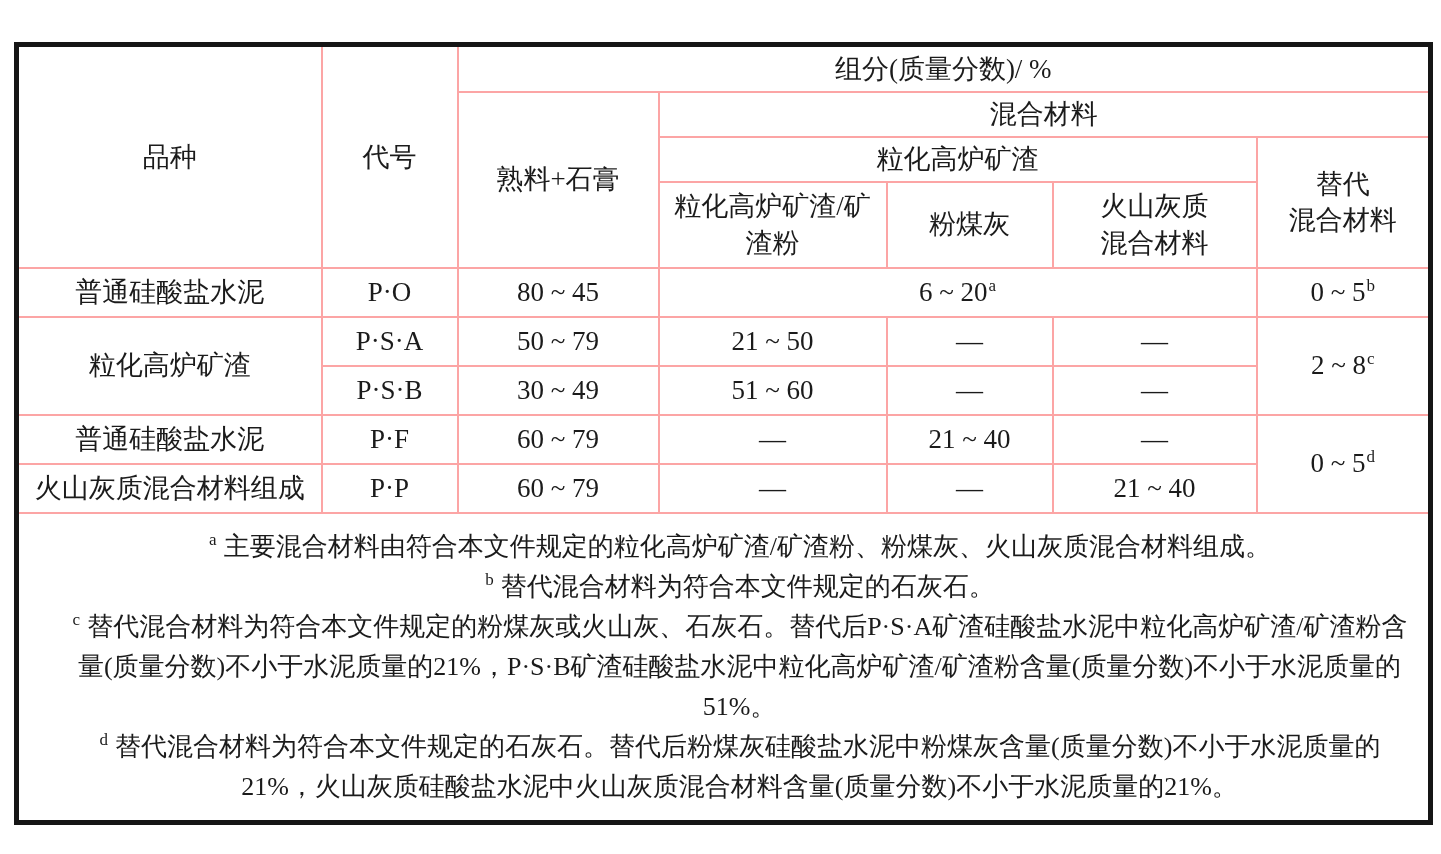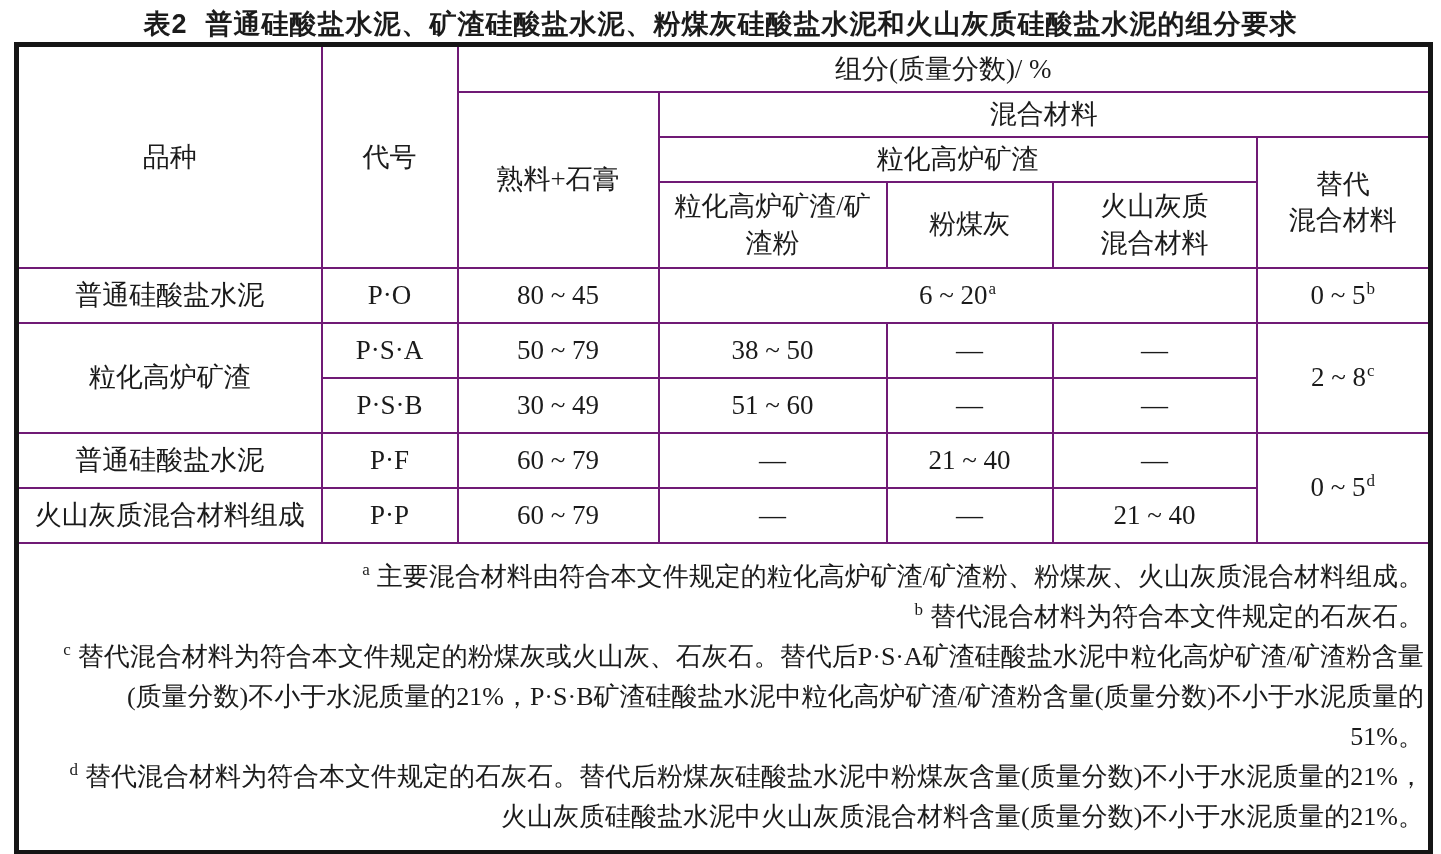--- a/index.html
+++ b/index.html
@@ -26,70 +26,67 @@
 
   table.comp {
     position: absolute;
     left: 14px; top: 42px;
     width: 1414px;
     border-collapse: collapse;
     table-layout: fixed;
     border: 5px solid #151515;
   }
   table.comp td {
-    border: 2px solid #701a75;
+    border: 2px solid #fca5a5;
     text-align: center;
     vertical-align: middle;
     font-size: 27px;
     line-height: 1.35;
-    padding: 2px 4px;
+    padding: 2px 12px;
     overflow: hidden;
   }
   .prewrap { white-space: pre-line; }
 
   tr.h1 td { height: 47px; }
   tr.h2 td { height: 45px; }
   tr.h3 td { height: 45px; }
   tr.h4 td { height: 86px; }
-  tr.dr  td { height: 55px; }
+  tr.dr  td { height: 49px; }
 
   td sup {
     font-size: 17px;
     line-height: 0;
     vertical-align: super;
     margin-left: 1px;
   }
 
   td.fncell {
     height: 310px;
     text-align: left;
     vertical-align: top;
     padding: 9px 14px 6px 10px;
   }
   .fn {
     font-size: 26px;
     line-height: 40px;
-    text-align: right;
+    text-align: center;
     margin-left: 32px;
   }
   .fn .fnm {
     font-size: 17px;
     vertical-align: super;
     line-height: 0;
     margin-right: 7px;
   }
 </style>
 </head>
 <body>
 
 <div class="page">
 
-  <div class="doc-title">
-    <span>表2</span><span class="cap">普通硅酸盐水泥、矿渣硅酸盐水泥、粉煤灰硅酸盐水泥和火山灰质硅酸盐水泥的组分要求</span>
-  </div>
 
   <table class="comp">
     <colgroup>
       <col style="width:305px">
       <col style="width:136px">
       <col style="width:201px">
       <col style="width:228px">
       <col style="width:166px">
       <col style="width:204px">
       <col style="width:174px">
@@ -126,21 +123,21 @@
       <td>P·O</td>
       <td>80 ~ 45</td>
       <td colspan="3"><span>6 ~ 20</span><sup>a</sup></td>
       <td><span>0 ~ 5</span><sup>b</sup></td>
     </tr>
 
     <tr class="dr">
       <td rowspan="2">粒化高炉矿渣</td>
       <td>P·S·A</td>
       <td>50 ~ 79</td>
-      <td>38 ~ 50</td>
+      <td>21 ~ 50</td>
       <td>—</td>
       <td>—</td>
       <td rowspan="2"><span>2 ~ 8</span><sup>c</sup></td>
     </tr>
 
     <tr class="dr">
       <td>P·S·B</td>
       <td>30 ~ 49</td>
       <td>51 ~ 60</td>
       <td>—</td>

